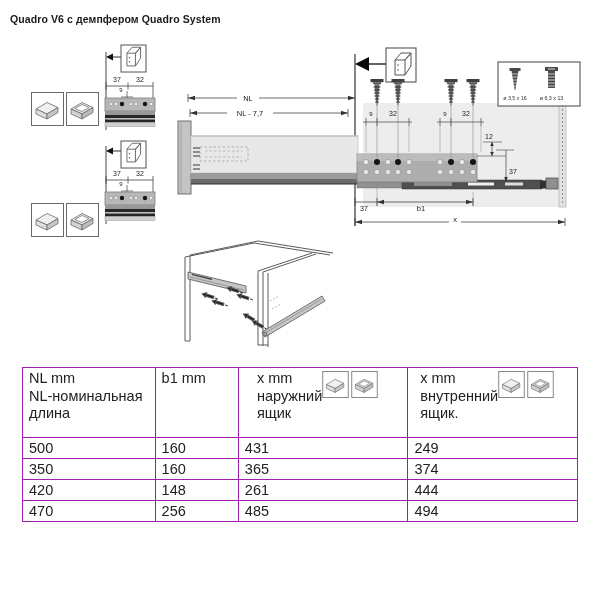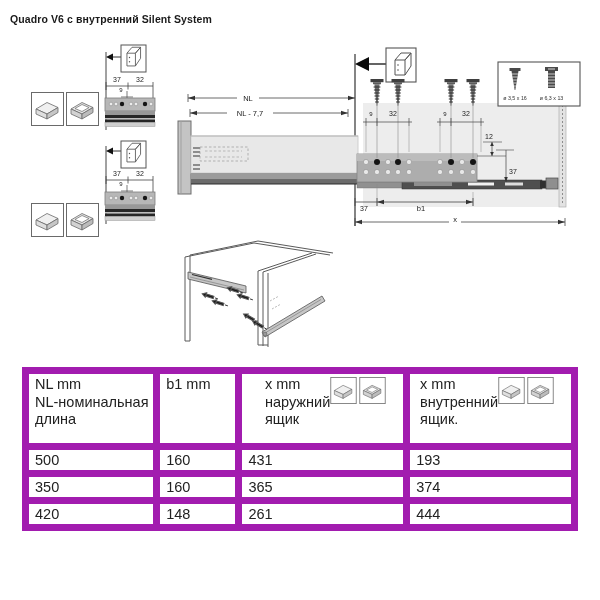--- a/index.html
+++ b/index.html
@@ -6,34 +6,34 @@
   body{width:600px;height:600px;position:relative;overflow:hidden;
        font-family:"Liberation Sans",sans-serif;color:#1a1a1a;}
   .title{position:absolute;left:10px;top:13px;font-size:10.5px;font-weight:700;letter-spacing:.1px;}
   svg{position:absolute;left:0;top:0;}
   svg text{font-family:"Liberation Sans",sans-serif;fill:#222;}
   .dim{font-size:7px;}
   .dim-s{font-size:6px;}
   .dim-b{font-size:7.5px;}
   .legend-t{font-size:5.3px;fill:#333;}
   table.spec{position:absolute;left:22px;top:367px;width:556px;border-collapse:collapse;table-layout:fixed;}
-  table.spec th,table.spec td{border:7px solid #a21caf;font-size:14.5px;font-weight:400;
+  table.spec th,table.spec td{border:1px solid #a21caf;font-size:14.5px;font-weight:400;
       text-align:left;vertical-align:top;padding:2px 16px 2px 6px;color:#222;}
   table.spec td{height:20px;vertical-align:middle;padding-top:0;padding-bottom:0;}
   table.spec th{height:65px;}
   .hline{line-height:17.5px;white-space:nowrap;}
-  .hflex{display:flex;justify-content:flex-end;align-items:flex-start;}
+  .hflex{display:flex;justify-content:center;align-items:flex-start;}
   .hicons{display:flex;gap:2px;margin-top:1px;margin-right:1px;flex:none;}
   .hicons svg{position:static;display:block;}
   .c1{width:129px;} .c2{width:81px;} .c3{width:165px;} .c4{width:165px;}
 </style>
 </head>
 <body>
 
-<div class="title">Quadro V6 с внутренний Silent System</div>
+<div class="title">Quadro V6 с демпфером Quadro System</div>
 
 <svg width="600" height="600" viewBox="0 0 600 600">
   <defs>
     <g id="drw1">
       <rect x="0.5" y="0.5" width="32" height="33" fill="#fff" stroke="#6a6a6a"></rect>
       <polygon points="5,17 16,10.5 27,15.5 16,22" fill="#f0f0f0" stroke="#6a6a6a" stroke-width="0.8"></polygon>
       <polygon points="5,17 16,22 16,27 5,22" fill="#dedede" stroke="#6a6a6a" stroke-width="0.8"></polygon>
       <polygon points="16,22 27,15.5 27,20.5 16,27" fill="#c6c6c6" stroke="#6a6a6a" stroke-width="0.8"></polygon>
     </g>
     <g id="drw2">
@@ -320,28 +320,34 @@
                 <use href="#drw2"></use>
               </svg>
         </div>
       </div>
     </th>
   </tr>
   <tr>
     <td>500</td>
     <td>160</td>
     <td>431</td>
-    <td>193</td>
+    <td>249</td>
   </tr>
   <tr>
     <td>350</td>
     <td>160</td>
     <td>365</td>
     <td>374</td>
   </tr>
   <tr>
     <td>420</td>
     <td>148</td>
     <td>261</td>
     <td>444</td>
   </tr>
+  <tr>
+    <td>470</td>
+    <td>256</td>
+    <td>485</td>
+    <td>494</td>
+  </tr>
 </tbody>
   </table>
 
 </body></html>

